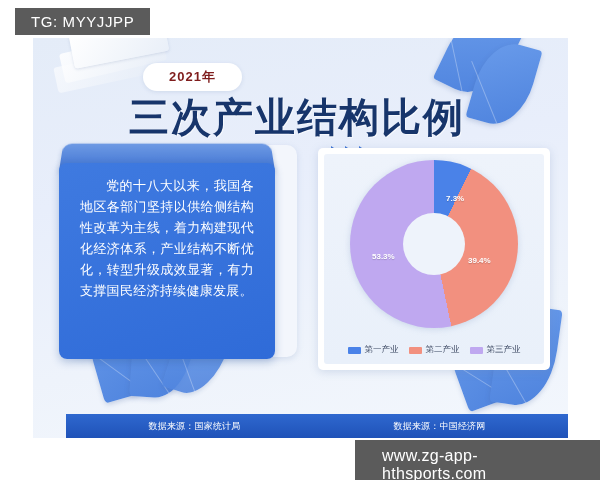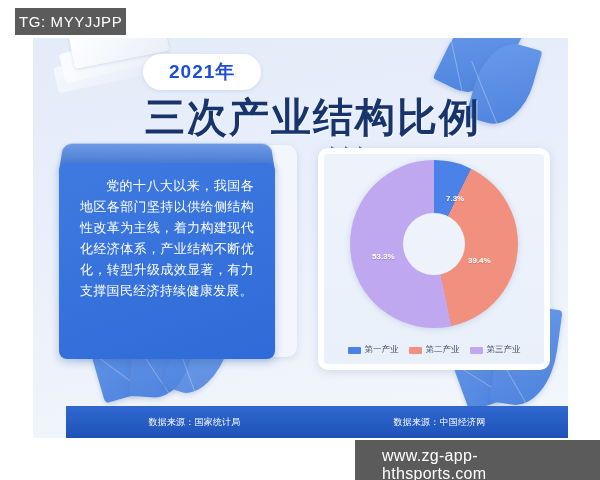--- a/index.html
+++ b/index.html
@@ -34,29 +34,29 @@
   .leaf.bl1{left:56px;top:250px;width:70px;height:108px;transform:rotate(-16deg);}
   .leaf.bl2{left:100px;top:248px;width:62px;height:112px;transform:rotate(4deg);}
   .leaf.bl3{left:142px;top:262px;width:52px;height:96px;transform:rotate(18deg);opacity:.9;}
 
   
   .leaf.br1{right:52px;top:262px;width:66px;height:104px;transform:rotate(-20deg);}
   .leaf.br2{right:12px;top:268px;width:60px;height:100px;transform:rotate(8deg);}
 
   
   .year-badge{
-    position:absolute;left:110px;top:16px;
+    position:absolute;left:110px;top:25px;
     background:#ffffff;border-radius:22px;
     padding:5px 26px;
-    font-size:19px;font-weight:bold;color:#1d4ed8;
+    font-size:13px;font-weight:bold;color:#7f1d1d;
     letter-spacing:1px;
     box-shadow:0 1px 4px rgba(100,130,180,.18);
   }
   .main-title{
-    position:absolute;left:112px;top:52px;
+    position:absolute;left:96px;top:52px;
     font-size:40px;font-weight:bold;color:#17356b;
     letter-spacing:2px;white-space:nowrap;
     text-shadow:1px 1px 0 rgba(255,255,255,.6);
   }
   .arrows{position:absolute;left:298px;top:108px;display:flex;gap:5px;}
   .arrow{width:0;height:0;border-left:9px solid #3f74d4;border-top:6px solid transparent;border-bottom:6px solid transparent;}
 
   
   .card-stack{position:absolute;left:22px;top:103px;width:242px;height:220px;}
   .card-back{
@@ -80,21 +80,21 @@
   }
   .card-text{
     color:#ffffff;font-size:13px;line-height:1.62;
     text-indent:2em;text-align:justify;letter-spacing:.3px;
     font-family:"DejaVu Sans","Liberation Sans",sans-serif;
   }
 
   
   .chart-card{
     position:absolute;left:285px;top:110px;width:232px;height:222px;
-    background:#ffffff;border-radius:10px;
+    background:#ffffff;border-radius:5px;
     box-shadow:0 2px 8px rgba(110,140,185,.25);
     padding:6px;box-sizing:border-box;
   }
   .chart-inner{
     width:100%;height:100%;
     background:linear-gradient(180deg,#eef3fb,#e9f0fa);
     border-radius:3px;position:relative;
   }
   .donut-wrap{position:absolute;left:50%;top:6px;transform:translateX(-50%);width:168px;height:168px;}
   .donut{width:168px;height:168px;border-radius:50%;position:relative;
@@ -110,30 +110,30 @@
           justify-content:center;gap:10px;align-items:center;text-align:center;}
   .lg-item{display:flex;align-items:center;gap:4px;}
   .lg-swatch{width:13px;height:7px;border-radius:1px;}
   .lg-text{font-size:8.5px;color:#3a4660;font-family:"DejaVu Sans","Liberation Sans",sans-serif;white-space:nowrap;}
 
   
   .footer{
     position:absolute;left:33px;bottom:0;width:502px;height:24px;
     background:linear-gradient(180deg,#2f68cf,#1f52b8);
     display:flex;align-items:center;justify-content:space-around;
-    padding:16px 6px;box-sizing:border-box;
+    padding:8px 6px;box-sizing:border-box;
   }
   .footer span{color:#ffffff;font-size:9px;letter-spacing:.2px;
                font-family:"DejaVu Sans","Liberation Sans",sans-serif;white-space:nowrap;}
 
   
   .wm-top{
     position:absolute;left:15px;top:8px;
     background:#5b5b5b;color:#ffffff;
-    padding:5px 4px;font-size:15px;letter-spacing:.6px;
+    padding:5px 16px;font-size:15px;letter-spacing:.6px;
     z-index:50;
   }
   .wm-bottom{
     position:absolute;left:355px;top:440px;
     background:#5b5b5b;color:#ffffff;
     padding:7px 27px;font-size:16px;letter-spacing:.3px;
     z-index:50;
   }
 </style>
 </head>

